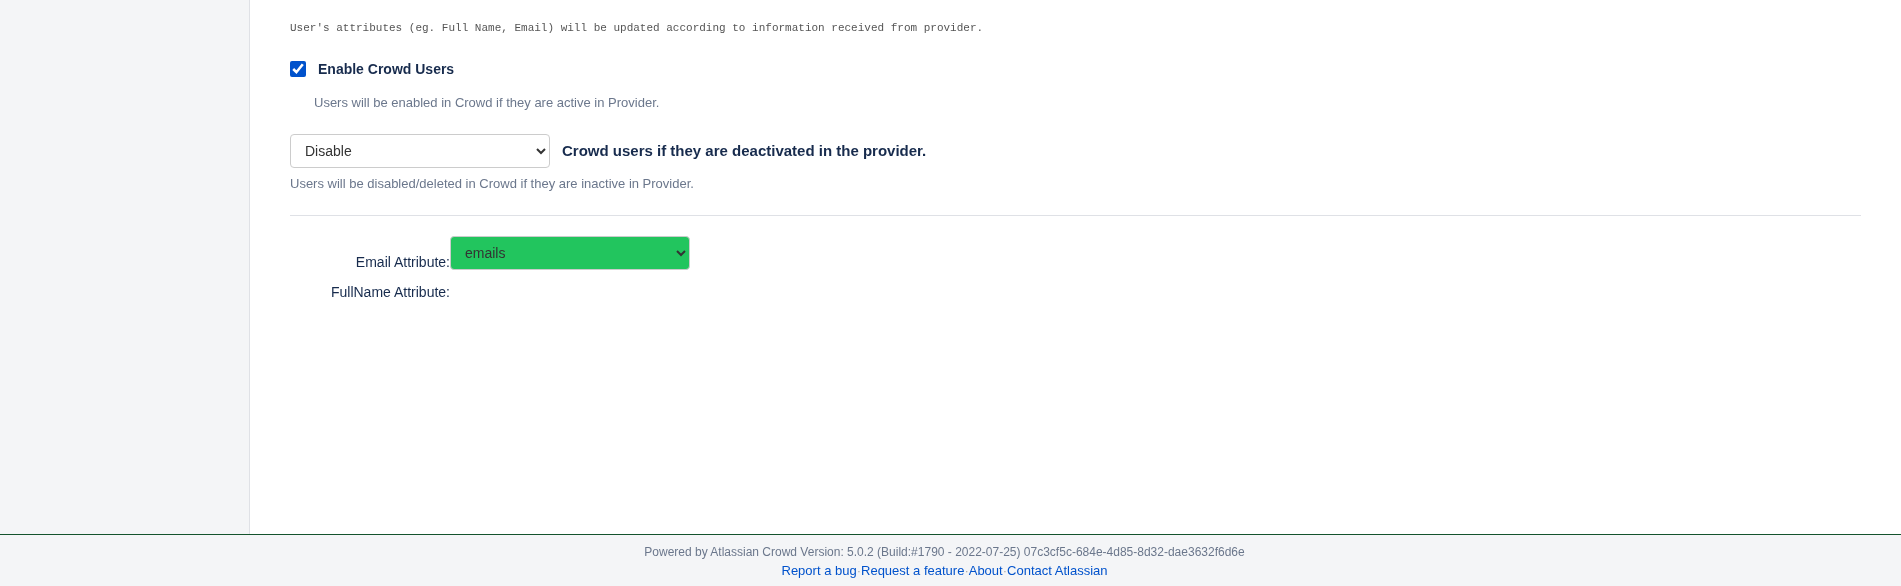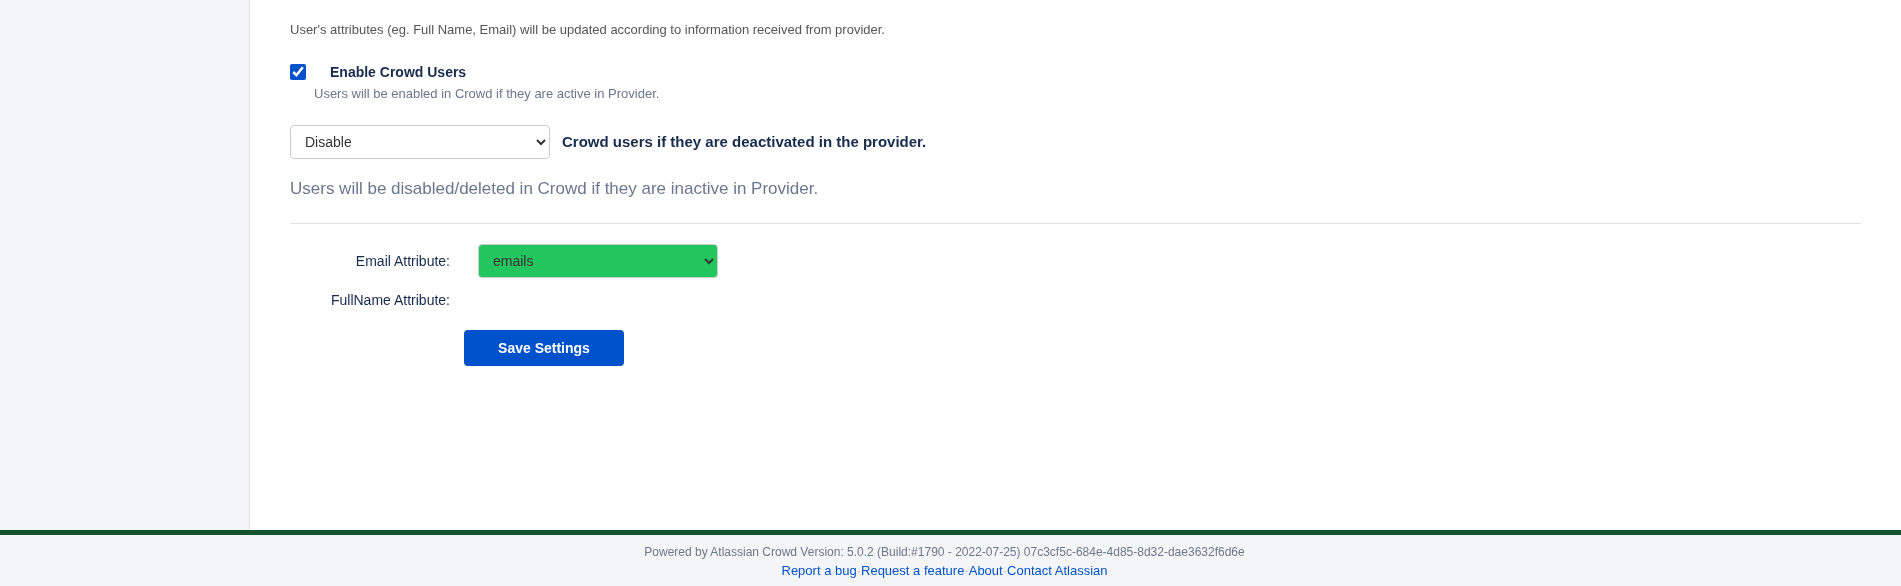--- a/index.html
+++ b/index.html
@@ -35,34 +35,35 @@
     }
 
     .content-area {
       flex: 1;
       background: #fff;
       padding: 20px 40px 30px 40px;
     }
 
     .top-note {
       color: #555;
-      font-size: 13px;
+      font-size: 11px;
       margin-bottom: 24px;
       line-height: 1.5;
+      font-family: Liberation Mono, monospace;
     }
 
     .form-section {
       margin-bottom: 20px;
     }
 
     .checkbox-row {
       display: flex;
       align-items: center;
-      gap: 24px;
-      margin-bottom: 6px;
+      gap: 12px;
+      margin-bottom: 18px;
     }
 
     .checkbox-row input[type="checkbox"] {
       width: 16px;
       height: 16px;
       accent-color: #0052cc;
     }
 
     .checkbox-label {
       font-weight: 700;
@@ -99,22 +100,22 @@
     }
 
     .disable-label-text {
       font-weight: 700;
       font-size: 15px;
       color: #172b4d;
     }
 
     .disable-description {
       color: #6b778c;
-      font-size: 17px;
-      margin-top: 20px;
+      font-size: 13px;
+      margin-top: 8px;
     }
 
     .divider {
       border: none;
       border-top: 1px solid #dfe1e6;
       margin: 24px 0 20px 0;
     }
 
     .section-header {
       display: flex;
@@ -142,22 +143,22 @@
 
     .attr-form {
       display: flex;
       flex-direction: column;
       gap: 14px;
       margin-left: 20px;
     }
 
     .attr-row {
       display: flex;
-      align-items: center;
-      gap: 28px;
+      align-items: flex-end;
+      gap: 0;
     }
 
     .attr-label {
       width: 140px;
       text-align: right;
       font-size: 14px;
       color: #172b4d;
       font-weight: 400;
     }
 
@@ -182,21 +183,21 @@
       font-size: 14px;
       font-weight: 600;
       cursor: pointer;
       margin-top: 8px;
       margin-left: 154px;
       width: 160px;
     }
 
     .footer {
       background: #f4f5f7;
-      border-top: 5px solid #14532d;
+      border-top: 1px solid #14532d;
       padding: 10px 12px 8px 0;
       text-align: center;
       font-size: 12px;
       color: #6b778c;
     }
 
     .footer-version {
       margin-bottom: 4px;
     }
 
@@ -257,21 +258,20 @@
             <option>emails</option>
             <option>email</option>
             <option>mail</option>
           </select>
         </div>
 
         <div class="attr-row">
           <label class="attr-label">FullName Attribute:</label>
         </div>
 
-        <button class="save-btn">Save Settings</button>
       </div>
 
     </div>
   </div>
 
   <footer class="footer">
     <div class="footer-version">Powered by Atlassian Crowd Version: 5.0.2 (Build:#1790 - 2022-07-25) 07c3cf5c-684e-4d85-8d32-dae3632f6d6e</div>
     <div class="footer-links">
       <a class="footer-link">Report a bug</a>
       <span class="footer-dot">·</span>

